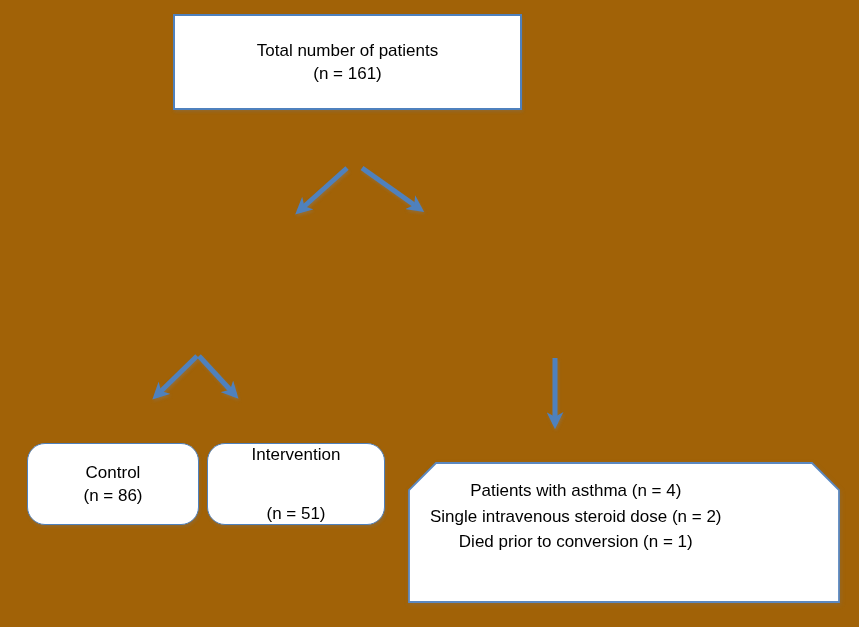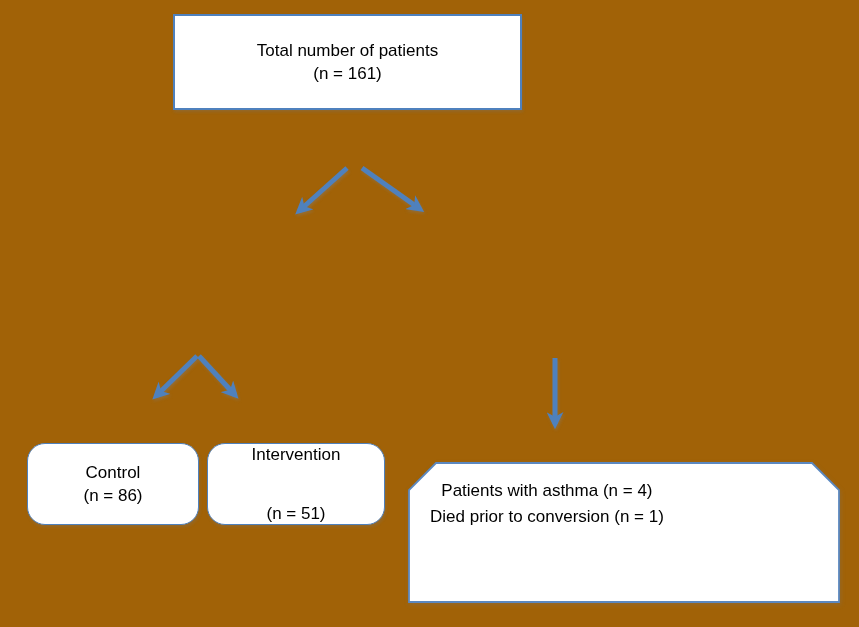--- a/index.html
+++ b/index.html
@@ -103,17 +103,18 @@
     <div>Intervention</div>
     <div>(n = 51)</div>
   </div>
 
   <div id="node-reasons">
     <svg class="shape" width="433" height="142" viewBox="0 0 433 142" xmlns="http://www.w3.org/2000/svg">
       <polygon points="28,1 404,1 431,28 431,140 1,140 1,28" fill="#ffffff" stroke="#5b88c0" stroke-width="1.8"></polygon>
     </svg>
     <div class="reasons-text">
       <div>Patients with asthma (n = 4)</div>
+      <div>Single intravenous steroid dose (n = 2)</div>
       <div>Died prior to conversion (n = 1)</div>
     </div>
   </div>
 
 </div>
 
 </body></html>

